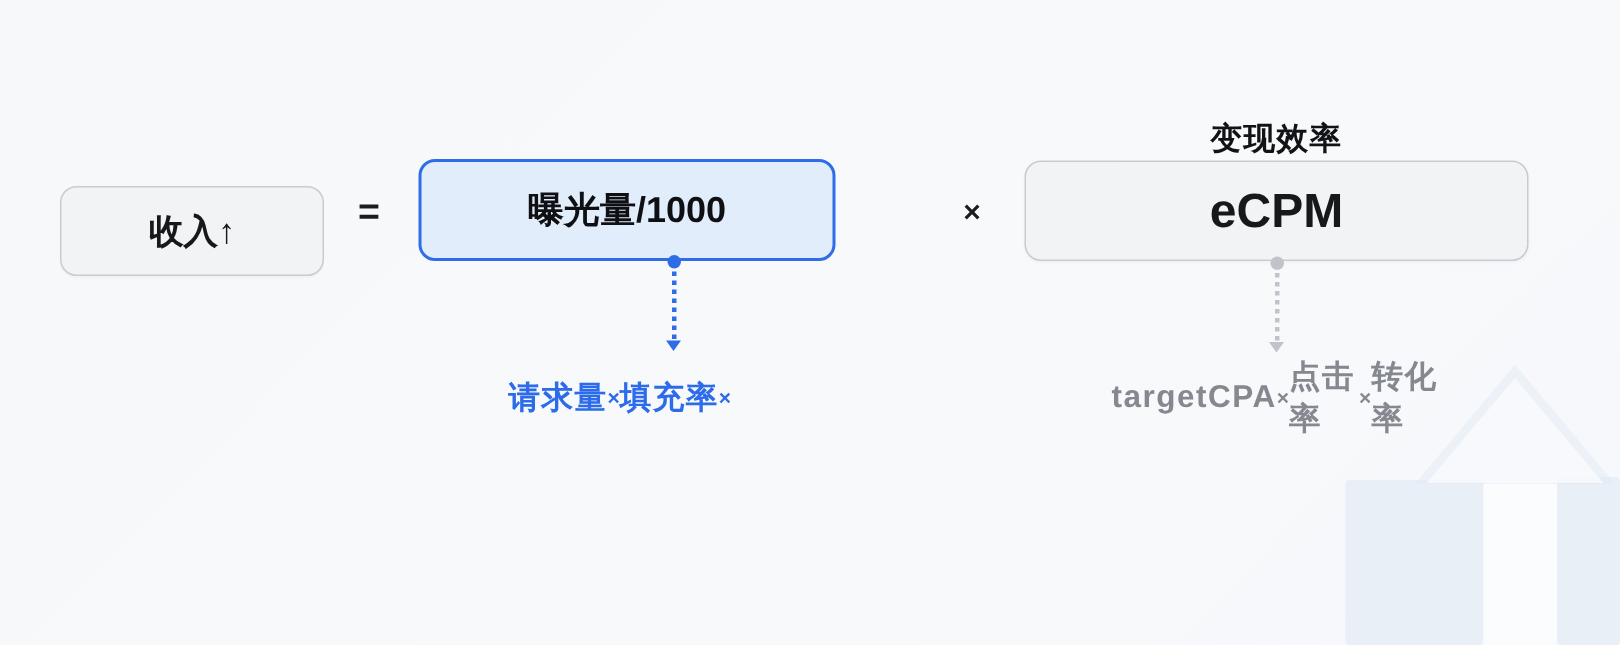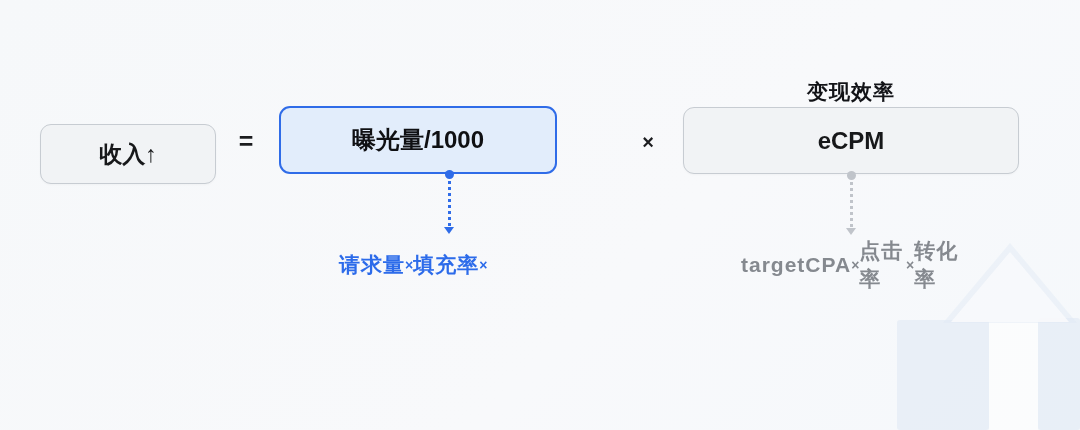--- a/index.html
+++ b/index.html
@@ -59,21 +59,21 @@
     color: #17181a;
     box-shadow: 0 1px 2px rgba(0,0,0,0.03);
   }
   .fbox-blue {
     background: #e2edfb;
     border: 2px solid #2f6ce8;
     color: #0f1013;
   }
   .box-revenue     { left: 40px;  top: 108px; width: 176px; height: 60px; font-size: 23px; margin-top: 16px; }
   .box-impressions { left: 279px; top: 106px; width: 278px; height: 68px; font-size: 24px; }
-  .box-ecpm        { left: 683px; top: 107px; width: 336px; height: 67px; font-size: 24px; }
+  .box-ecpm        { left: 683px; top: 107px; width: 336px; height: 67px; font-size: 32px; }
 
   
   .operator {
     position: absolute;
     font-weight: bold;
     color: #1b1c1f;
     text-align: center;
   }
   .op-equals   { left: 232px; top: 127px; width: 28px; font-size: 25px; }
   .op-multiply { left: 634px; top: 131px; width: 28px; font-size: 20px; }

